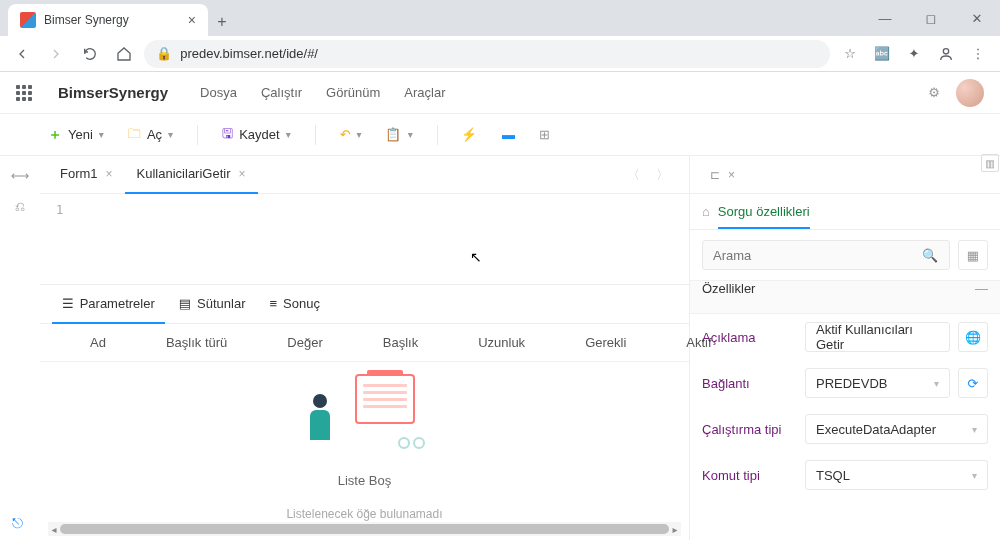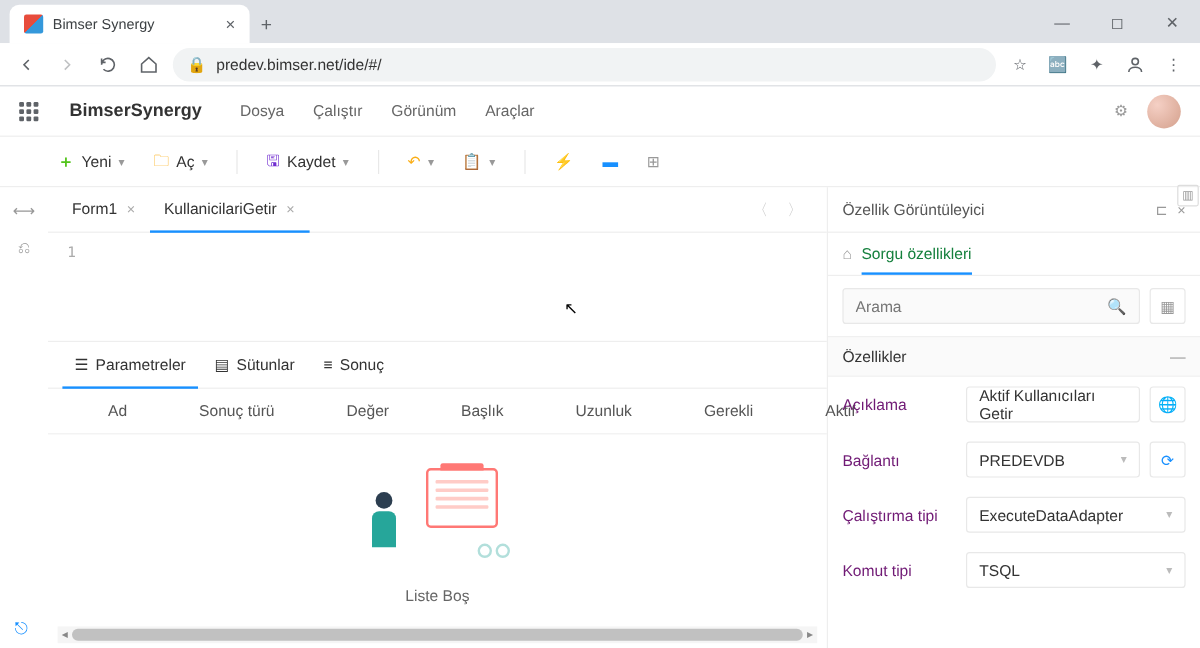--- a/index.html
+++ b/index.html
@@ -74,21 +74,21 @@
 .props-head .title{flex:1;font-size:13px;color:#555;font-weight:500}
 .props-head .ico{color:#999;font-size:12px;margin-left:8px;cursor:pointer}
 .props-tabs{height:36px;display:flex;align-items:center;padding:0 12px;gap:8px;border-bottom:1px solid #eee}
 .props-tabs .home{color:#999}
 .props-tabs .ptab{color:#15803d;padding-bottom:8px;border-bottom:2px solid #1890ff;margin-top:10px;font-size:13px}
 .search-row{padding:10px 12px;display:flex;gap:8px;align-items:center}
 .search-box{flex:1;height:30px;border:1px solid #e8e8e8;border-radius:3px;display:flex;align-items:center;padding:0 10px;background:#fafafa}
 .search-box input{border:none;outline:none;flex:1;background:transparent;font-size:13px;color:#999}
 .search-box .mag{color:#bbb}
 .cal-ico{width:30px;height:30px;border:1px solid #e8e8e8;border-radius:3px;display:flex;align-items:center;justify-content:center;color:#999;cursor:pointer}
-.section-head{height:34px;background:#fafafa;display:flex;align-items:center;padding:0 12px;font-size:13px;color:#555;border-top:1px solid #f0f0f0;border-bottom:1px solid #f0f0f0}
+.section-head{height:34px;background:#fafafa;display:flex;align-items:flex-start;padding:0 12px;font-size:13px;color:#555;border-top:1px solid #f0f0f0;border-bottom:1px solid #f0f0f0}
 .section-head .min{margin-left:auto;color:#999;cursor:pointer}
 .prop-row{display:flex;align-items:center;padding:8px 12px;gap:8px}
 .prop-label{width:95px;font-size:13px;color:#701a75;flex-shrink:0}
 .prop-input{flex:1;height:30px;border:1px solid #e8e8e8;border-radius:3px;padding:0 10px;display:flex;align-items:center;background:#fff;font-size:13px;color:#555}
 .prop-input .chev{margin-left:auto;color:#bbb;font-size:10px}
 .prop-extra{width:30px;height:30px;border:1px solid #e8e8e8;border-radius:3px;display:flex;align-items:center;justify-content:center;color:#1890ff;cursor:pointer;font-size:13px}
 .right-rail{width:20px;position:absolute;right:0;top:150px;display:flex;flex-direction:column;align-items:center;padding-top:4px}
 .right-rail div{width:18px;height:18px;border:1px solid #ddd;border-radius:2px;display:flex;align-items:center;justify-content:center;color:#999;font-size:10px}
 .bl-ico{position:absolute;left:12px;bottom:8px;color:#1890ff;font-size:14px}
 svg{display:block}
@@ -238,21 +238,21 @@
         <span>▤</span>
         <span>Sütunlar</span>
       </div>
       <div class="btab">
         <span>≡</span>
         <span>Sonuç</span>
       </div>
     </div>
     <div class="grid-head">
       <span>Ad</span>
-      <span>Sonuç türü</span>
+      <span>Başlık türü</span>
       <span>Değer</span>
       <span>Başlık</span>
       <span>Uzunluk</span>
       <span>Gerekli</span>
       <span>Aktif</span>
     </div>
     <div class="empty">
       <div class="empty-illus">
         <div class="ei-board">
             <div class="ei-lines">
@@ -265,30 +265,30 @@
         <div class="ei-person">
             <div class="ei-head"></div>
             <div class="ei-body"></div>
           </div>
         <div class="ei-gears">
             <span></span>
             <span></span>
           </div>
       </div>
       <div class="empty-title">Liste Boş</div>
+      <div class="empty-sub">Listelenecek öğe bulunamadı</div>
     </div>
     <div class="hscroll">
       <span class="ar l">◂</span>
       <span class="ar r">▸</span>
     </div>
   </div>
 
   <div class="props">
     <div class="props-head">
-      <span class="title">Özellik Görüntüleyici</span>
       <span class="ico">⊏</span>
       <span class="ico">×</span>
     </div>
     <div class="props-tabs">
       <span class="home">⌂</span>
       <span class="ptab">Sorgu özellikleri</span>
     </div>
     <div class="search-row">
       <div class="search-box">
         <input placeholder="Arama" style="">

